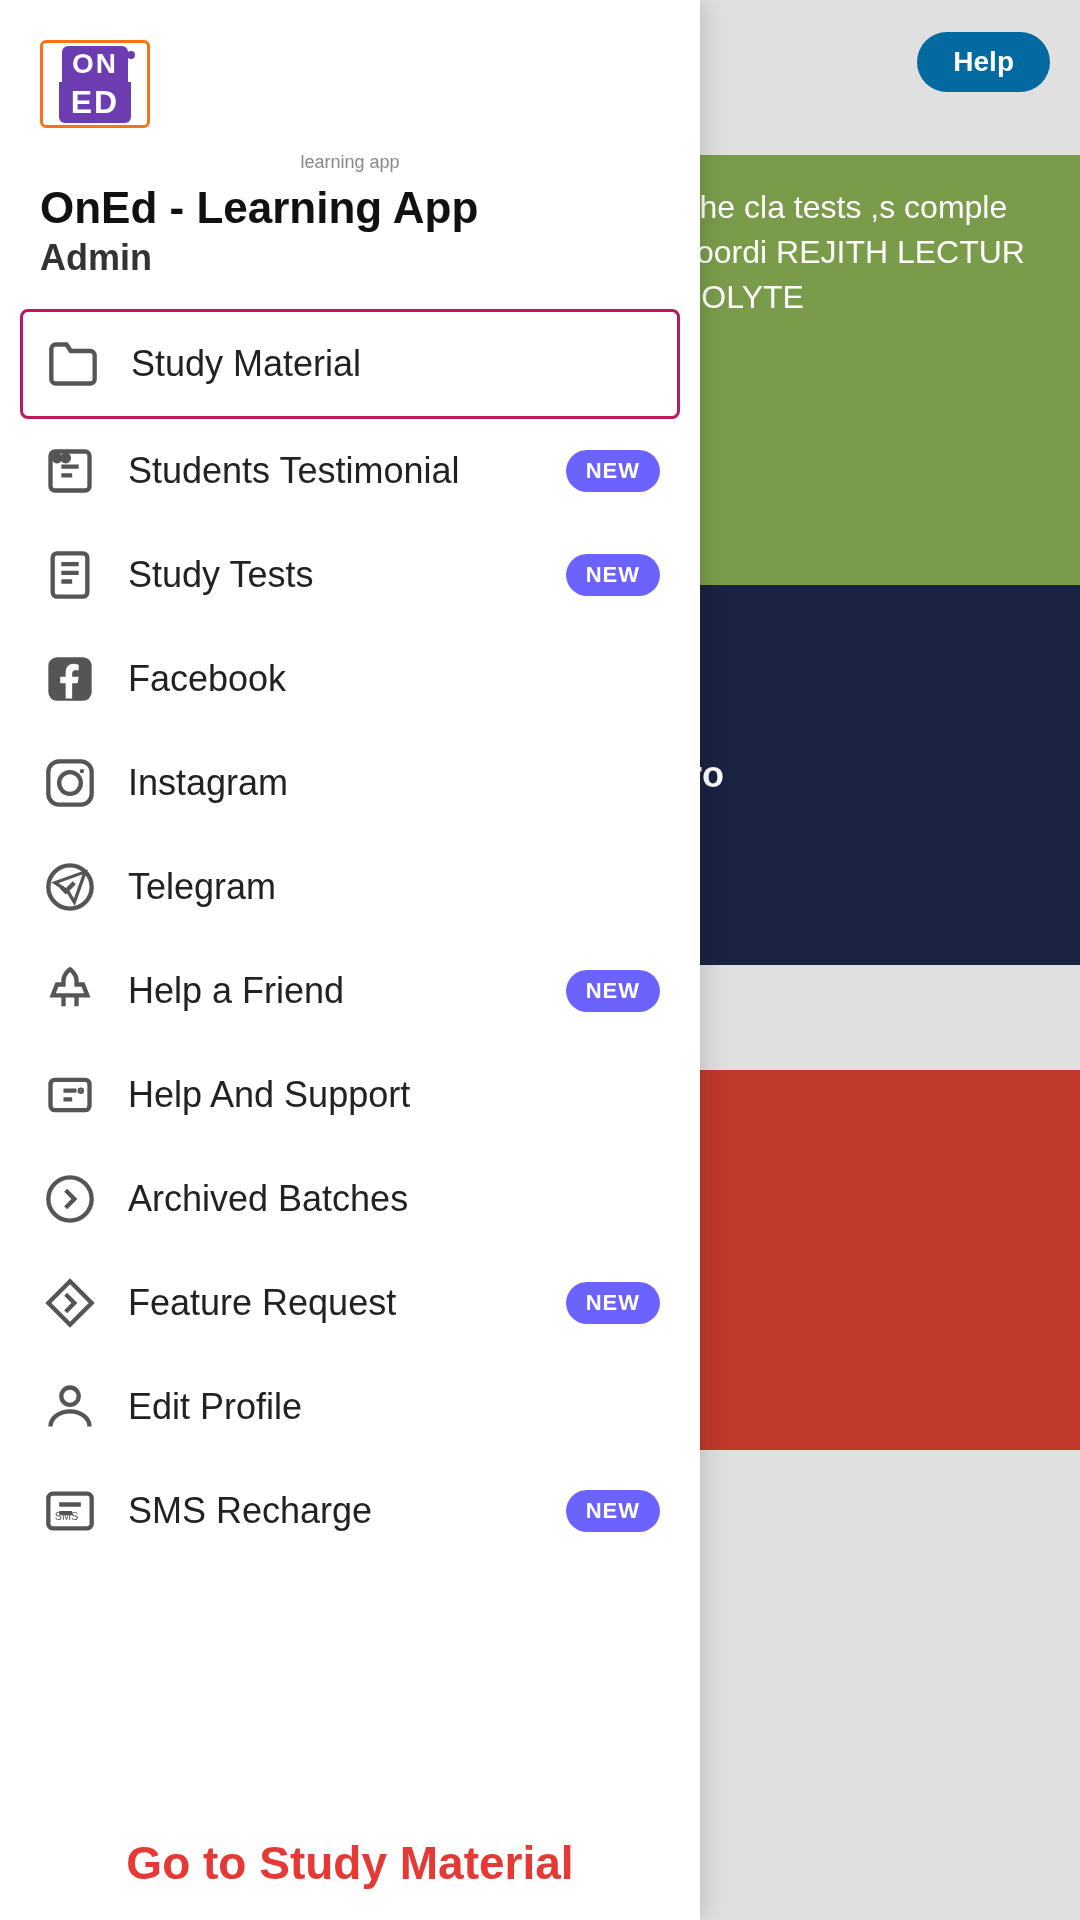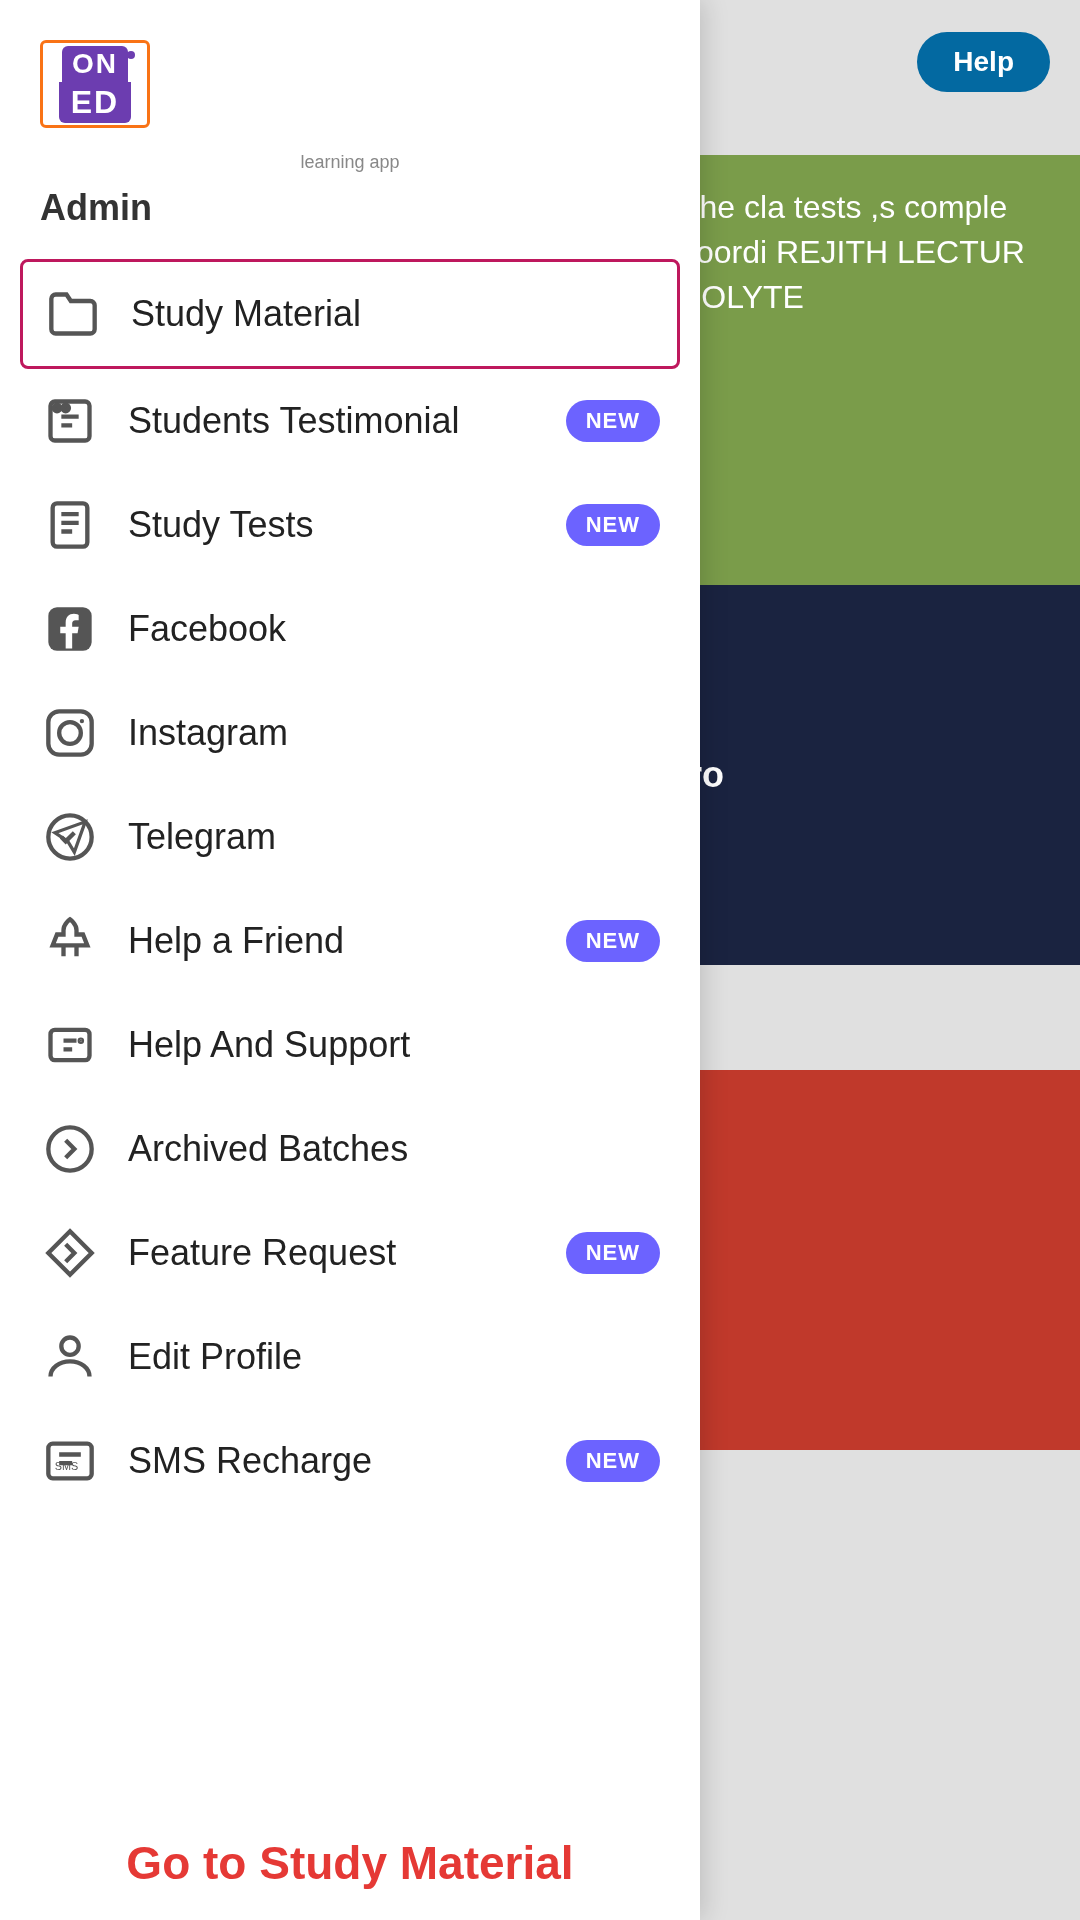--- a/index.html
+++ b/index.html
@@ -269,20 +269,21 @@
   <div class="logo-area">
     <div class="logo-box">
       <div class="logo-on-dot"></div>
       <span class="logo-on">ON</span>
       <span class="logo-ed">ED</span>
     </div>
   </div>
   <div class="logo-label">learning app</div>
 
   <div class="app-info">
+    <div class="app-name">OnEd - Learning App</div>
     <div class="app-role">Admin</div>
   </div>
 
   <ul class="menu-list" id="menu-list">
   <li class="menu-item active">
         <div class="menu-icon">
           <svg viewBox="0 0 24 24" fill="none" stroke="#555" stroke-width="2">
             <path d="M22 19a2 2 0 0 1-2 2H4a2 2 0 0 1-2-2V5a2 2 0 0 1 2-2h5l2 3h9a2 2 0 0 1 2 2z"></path>
           </svg>
         </div>

